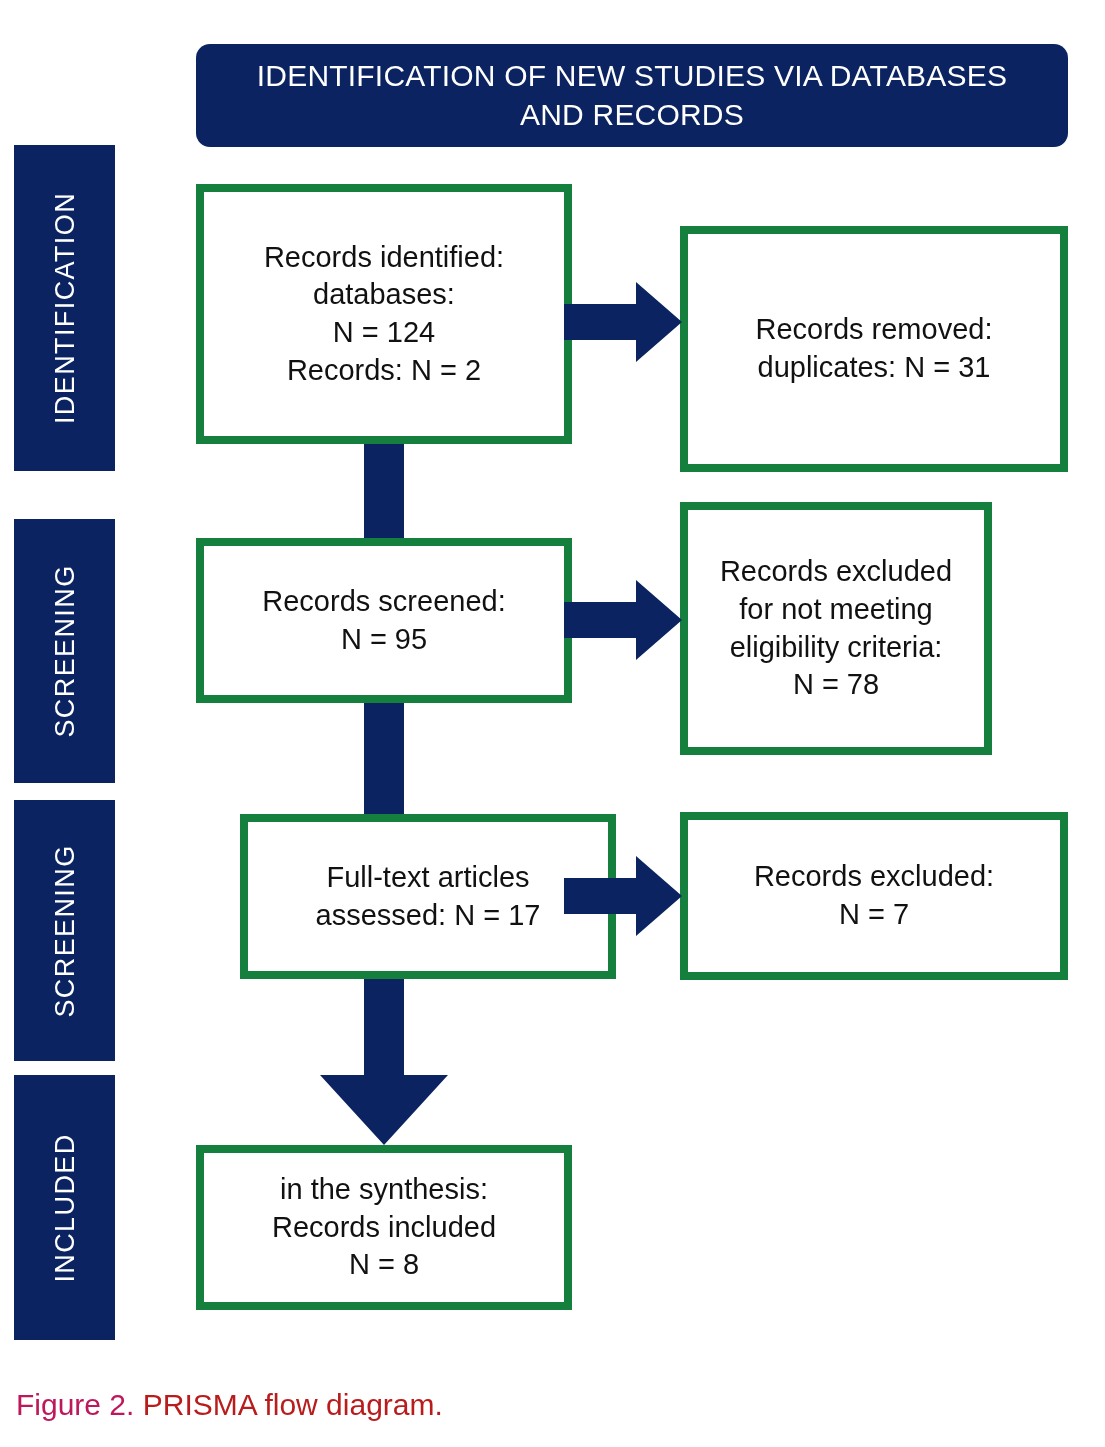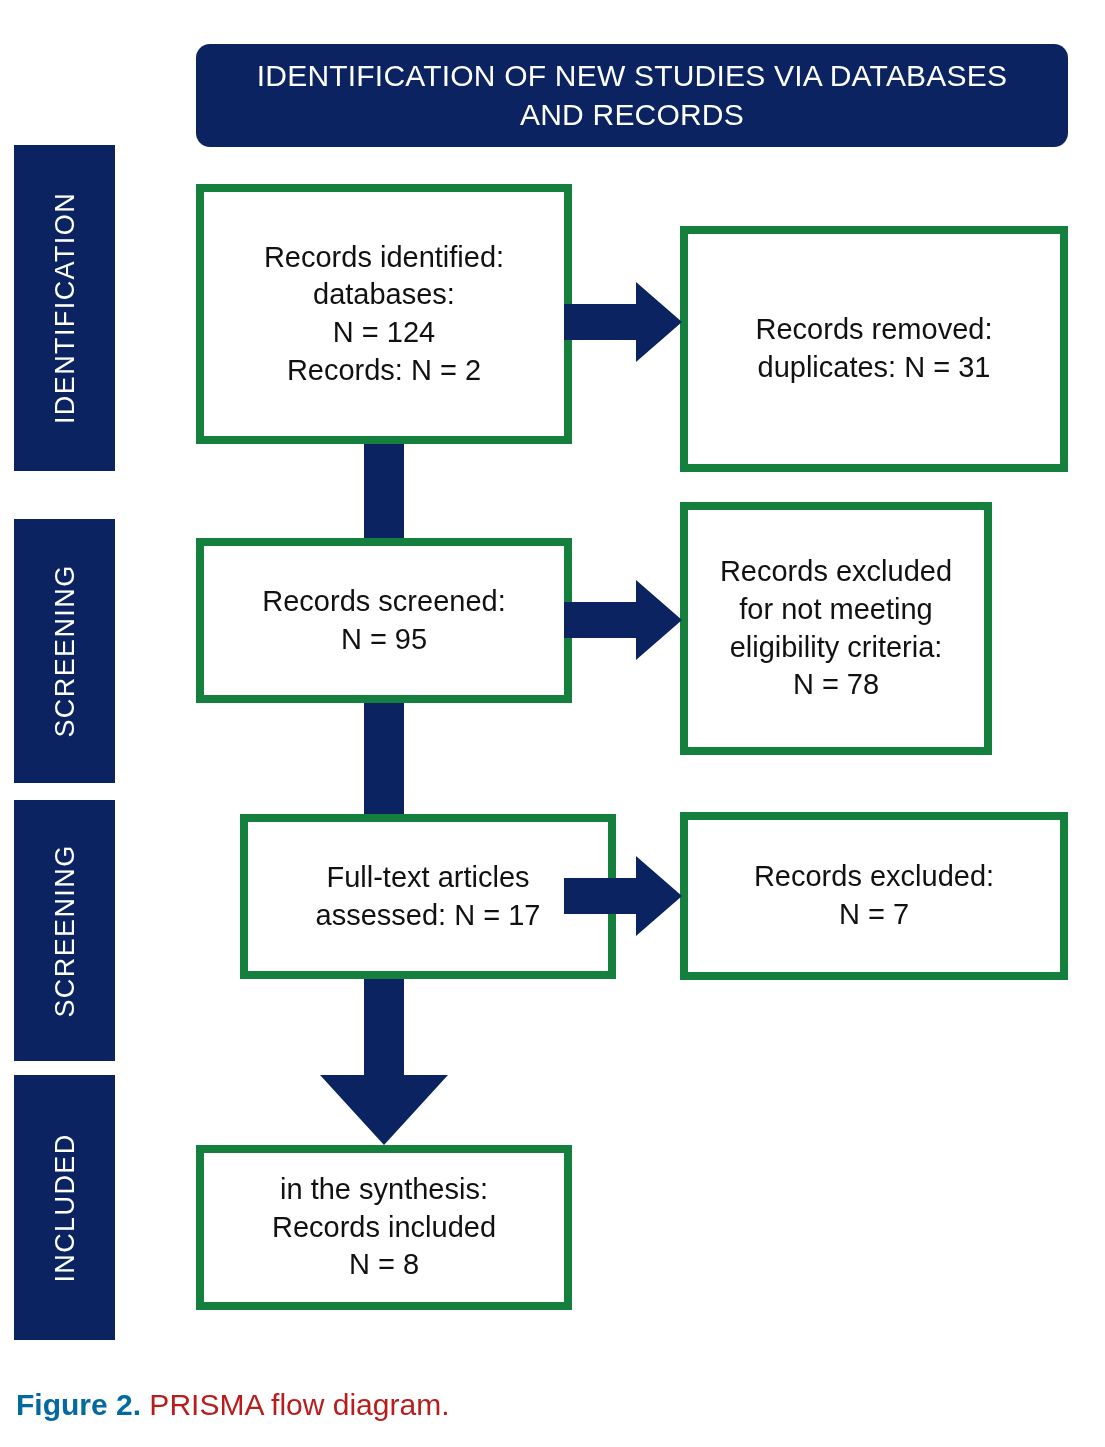--- a/index.html
+++ b/index.html
@@ -132,22 +132,22 @@
   
   .caption {
     position: absolute;
     left: 16px;
     top: 1388px;
     font-size: 30px;
     color: #111111;
     white-space: nowrap;
   }
   .caption .fig-num {
-    font-weight: bold;
-    color: #0369a1;
+    font-weight: normal;
+    color: #be185d;
   }
   .caption .fig-text { color: #b91c1c; }
 </style>
 </head>
 <body>
 
 <div id="figure">
 
   <div class="banner">
     <span>IDENTIFICATION OF NEW STUDIES VIA DATABASES AND RECORDS</span>

